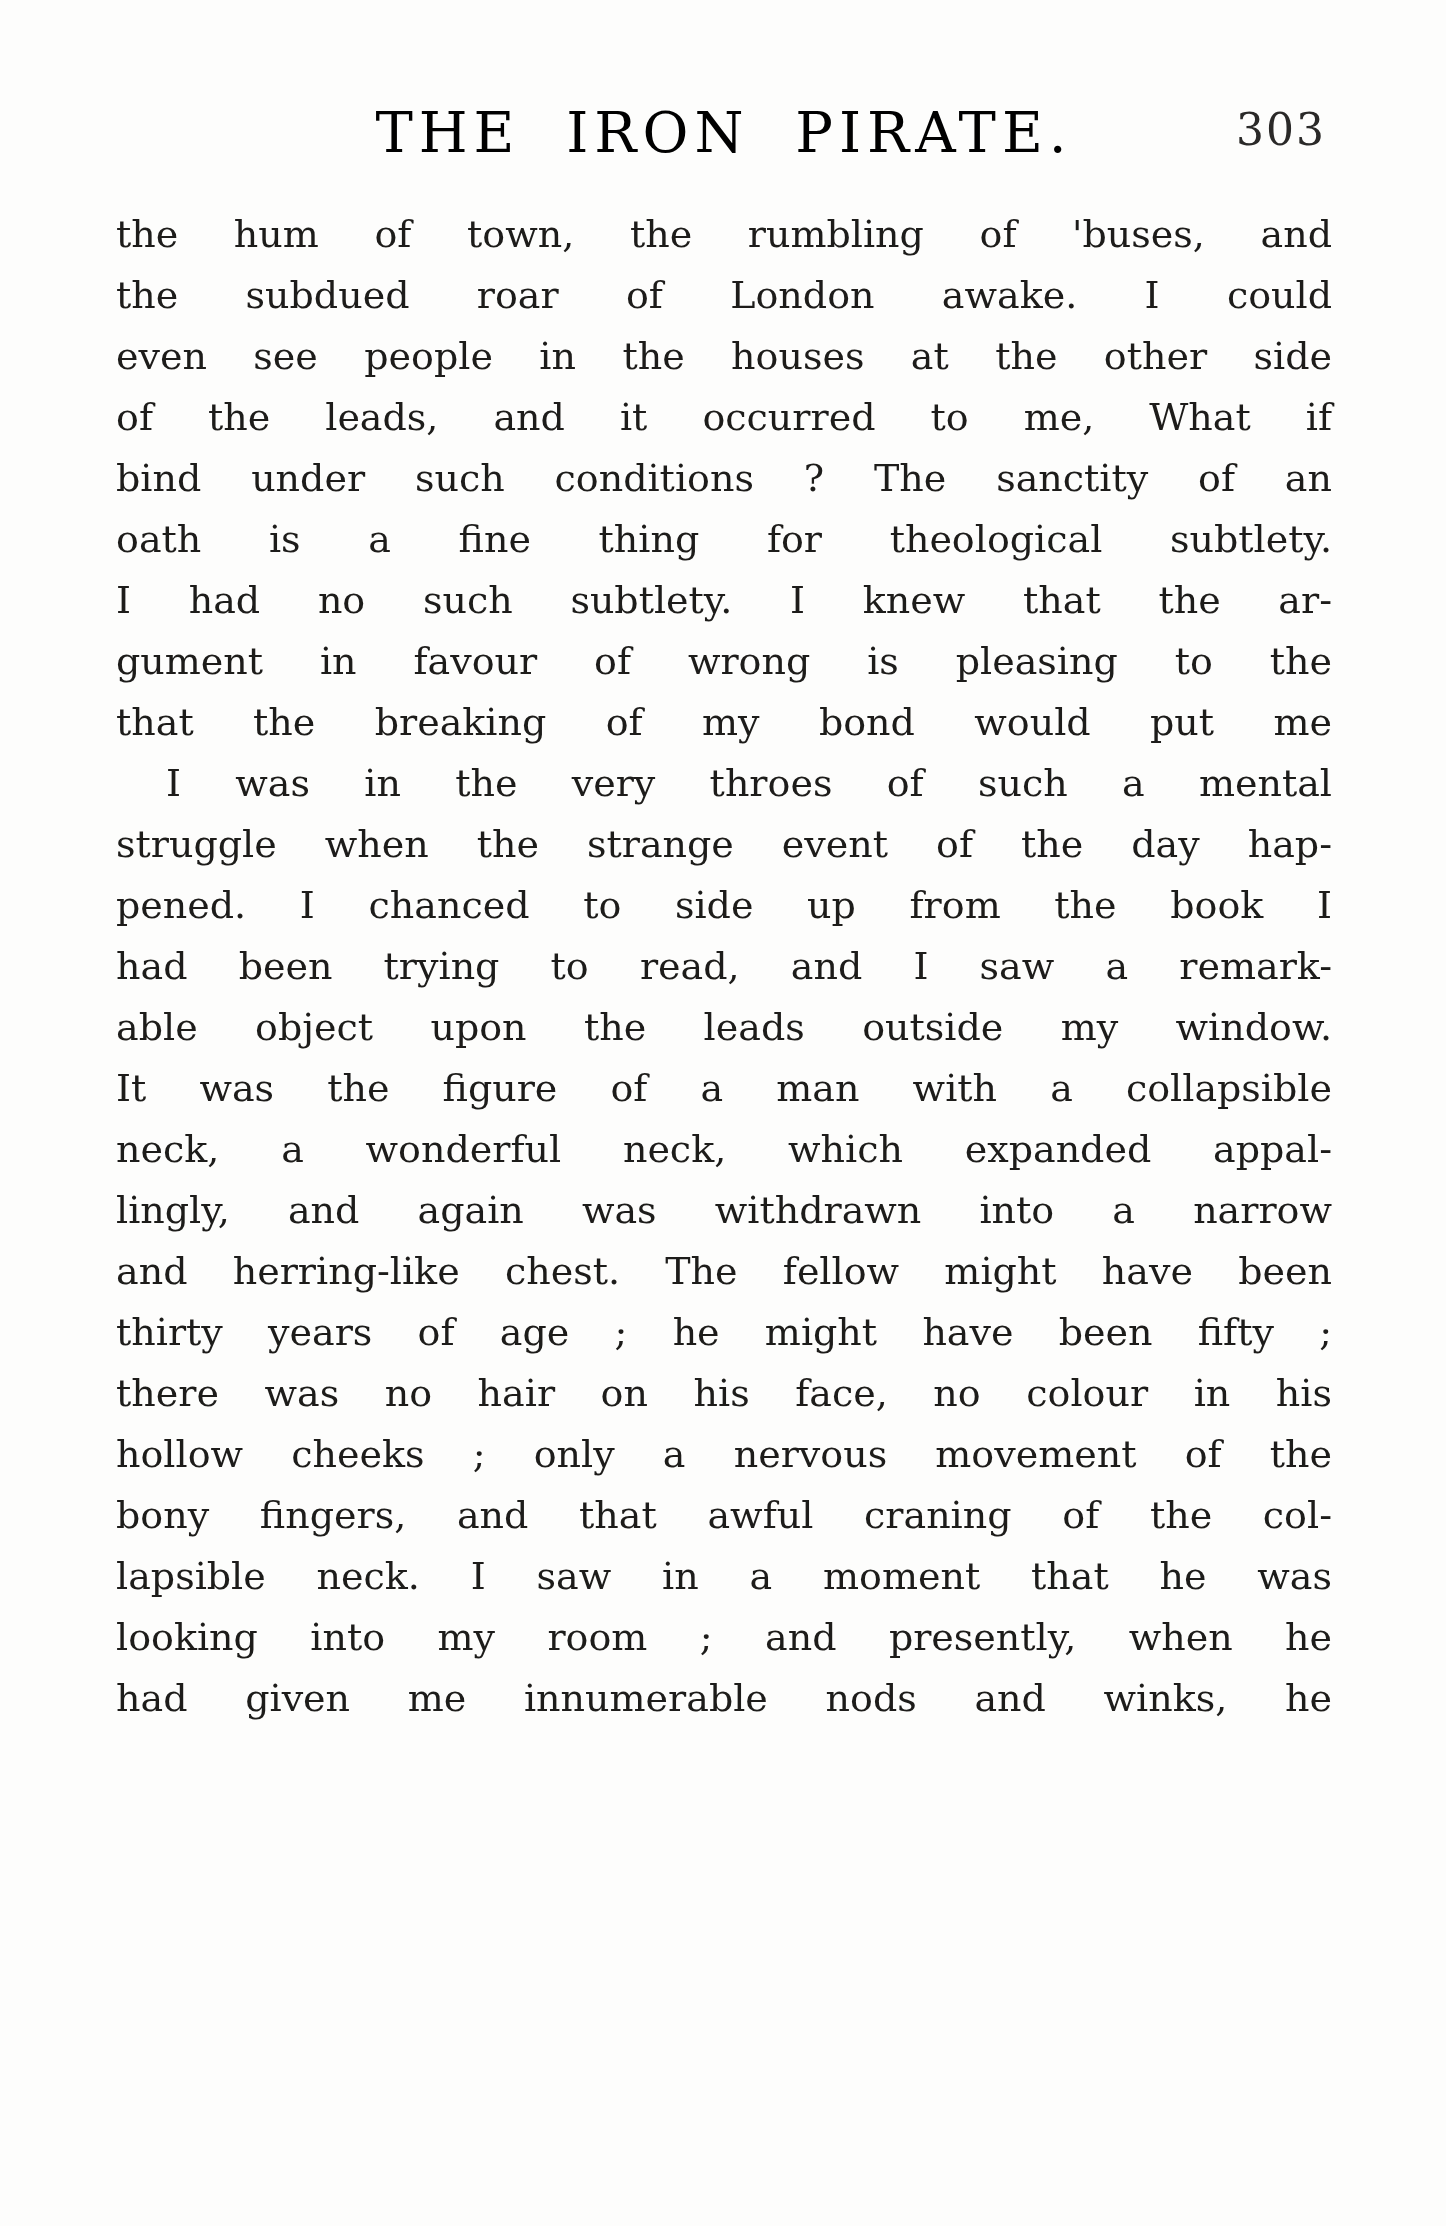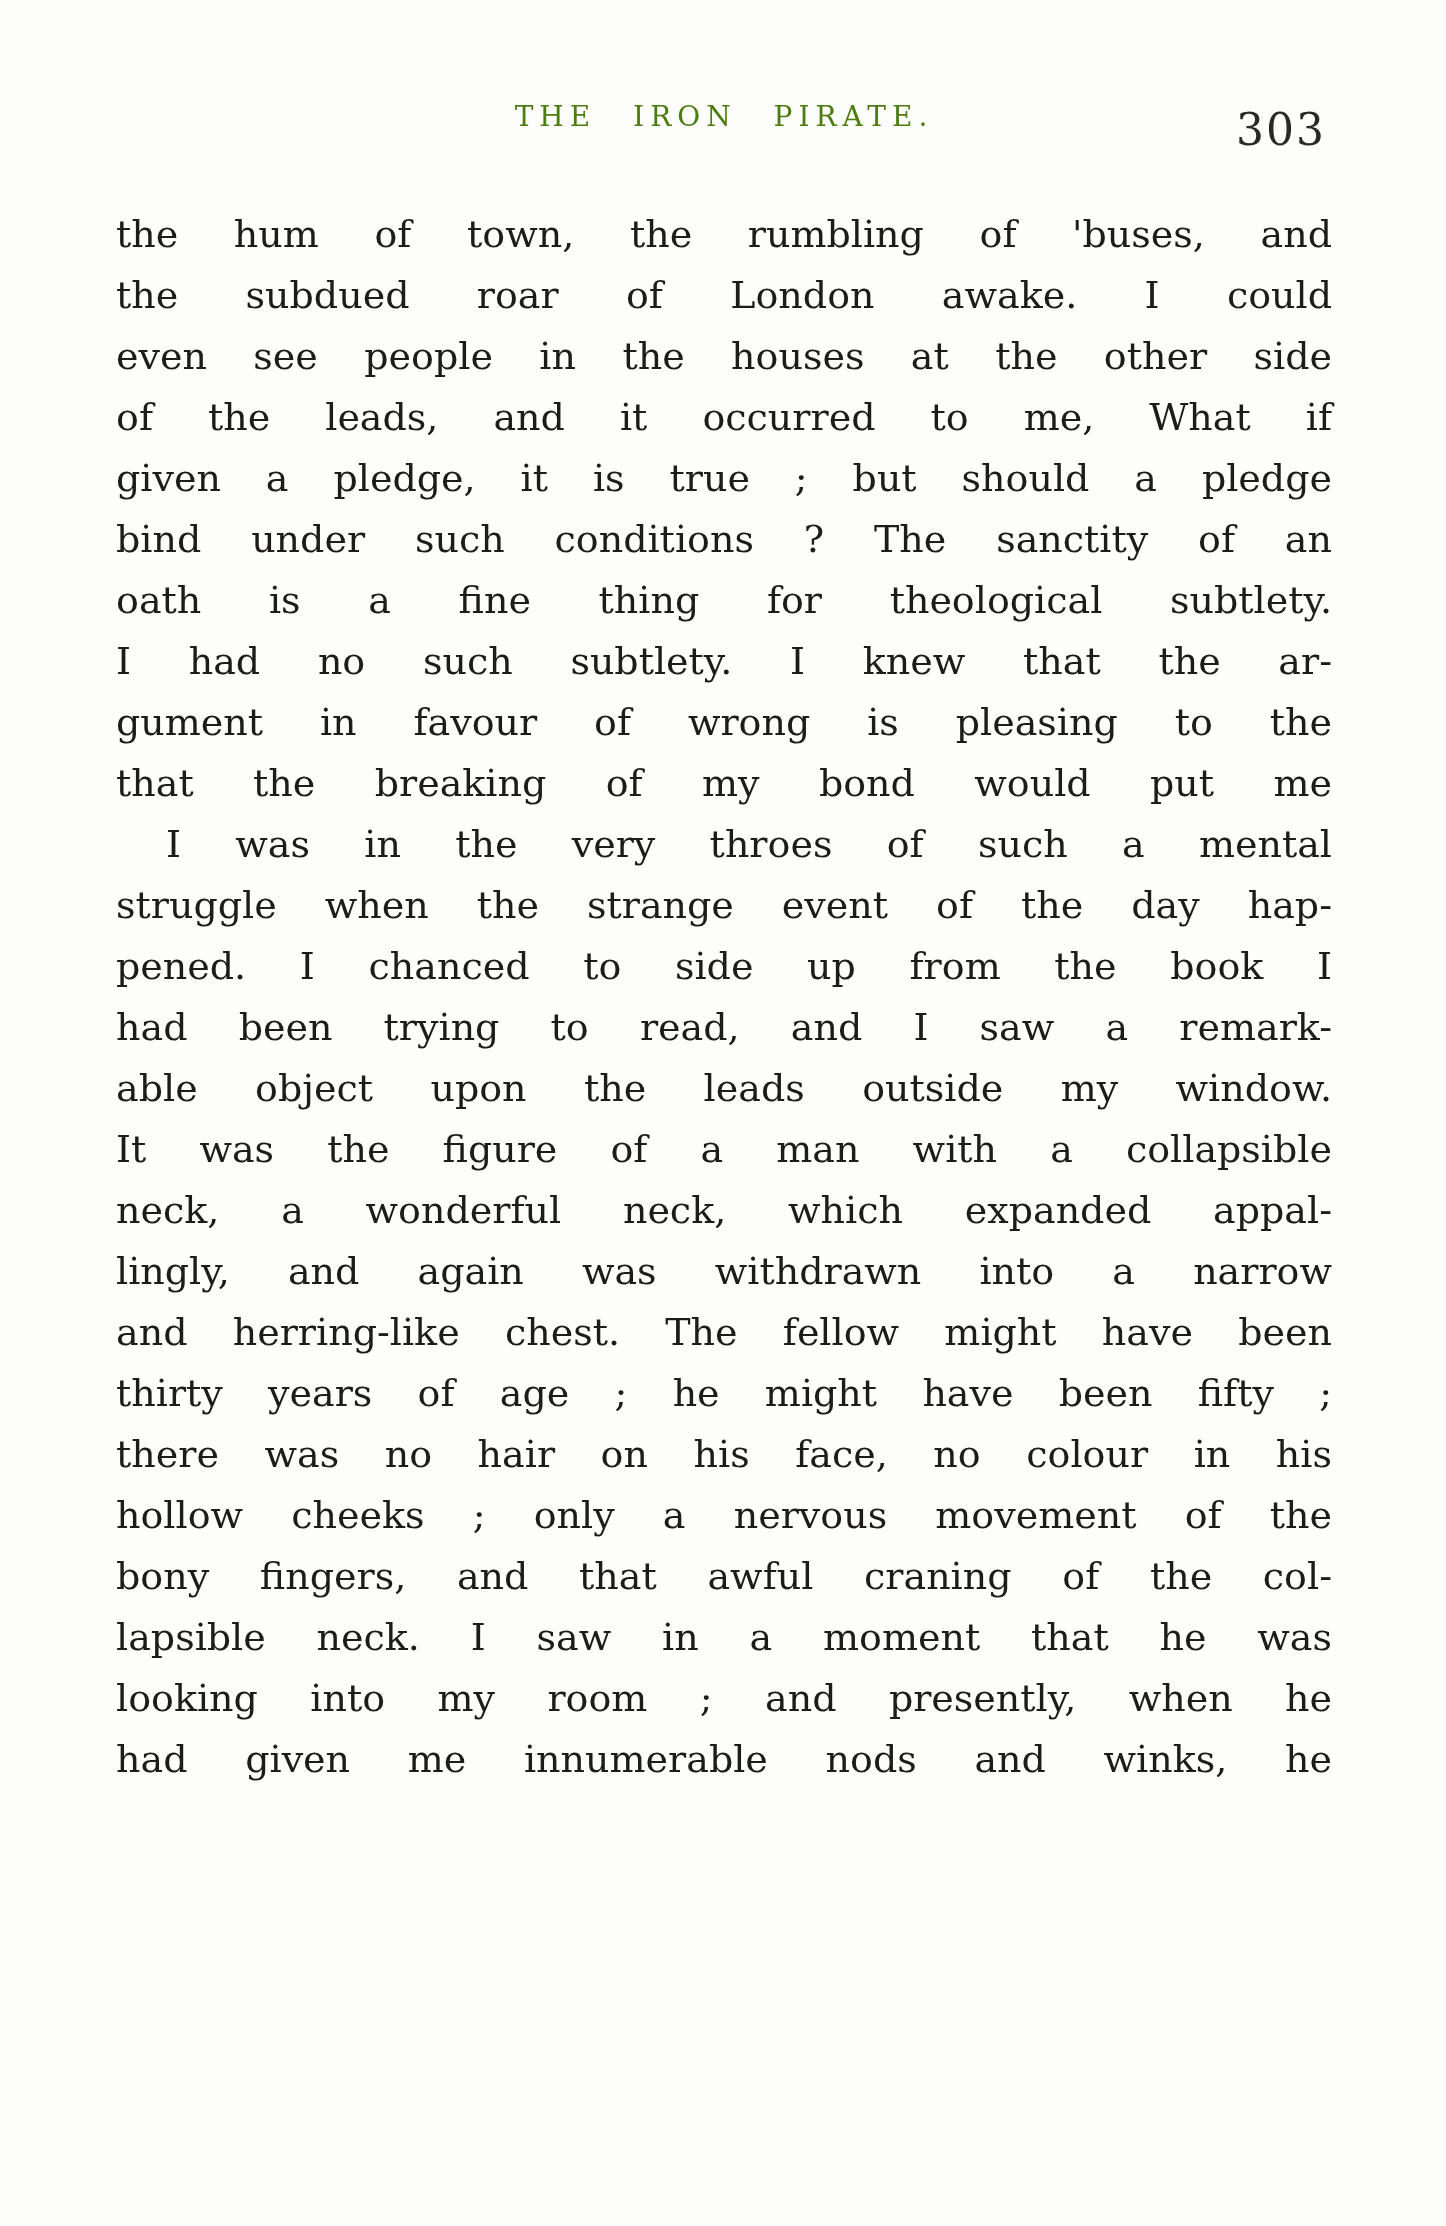--- a/index.html
+++ b/index.html
@@ -26,24 +26,24 @@
   .header-row {
     position: relative;
     height: 56px;
     margin-bottom: 48px;
   }
   .running-title {
     position: absolute;
     left: 0;
     right: 0;
     text-align: center;
-    font-size: 28px;
+    font-size: 56px;
     letter-spacing: 6px;
     word-spacing: 22px;
-    color: #4d7c0f;
+    color: #000000;
   }
   .page-num {
     position: absolute;
     right: 6px;
     top: 4px;
     font-size: 44px;
     letter-spacing: 2px;
     color: #2a2928;
   }
   .body-text {
@@ -78,21 +78,20 @@
       <div class="running-title">THE IRON PIRATE.</div>
       <div class="page-num">303</div>
     </div>
 
     <div class="body-text">
 
       <div class="line">the hum of town, the rumbling of 'buses, and</div>
       <div class="line">the subdued roar of London awake. I could</div>
       <div class="line">even see people in the houses at the other side</div>
       <div class="line">of the leads, and it occurred to me, What if</div>
-      <div class="line">given a pledge, it is true ; but should a pledge</div>
       <div class="line">bind under such conditions ? The sanctity of an</div>
       <div class="line">oath is a fine thing for theological subtlety.</div>
       <div class="line">I had no such subtlety. I knew that the ar-</div>
       <div class="line">gument in favour of wrong is pleasing to the</div>
       <div class="line">that the breaking of my bond would put me</div>
 
       <div class="line indent">I was in the very throes of such a mental</div>
       <div class="line">struggle when the strange event of the day hap-</div>
       <div class="line">pened. I chanced to side up from the book I</div>
       <div class="line">had been trying to read, and I saw a remark-</div>

